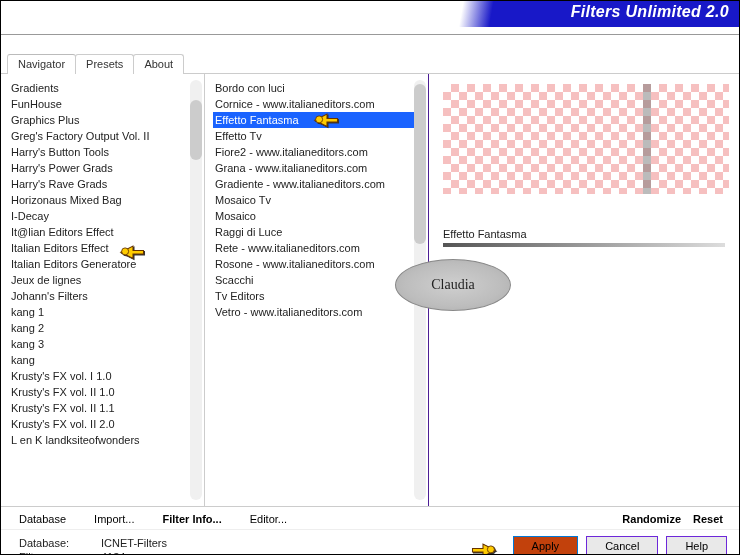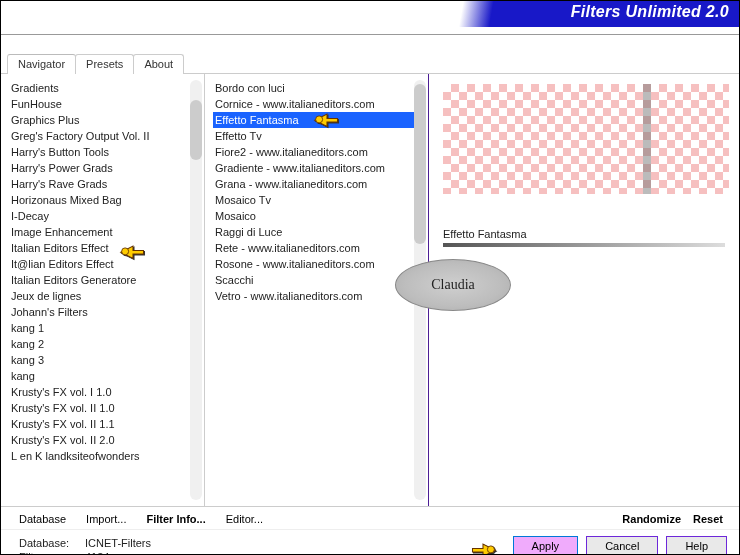--- a/index.html
+++ b/index.html
@@ -28,30 +28,30 @@
       linear-gradient(-45deg,transparent 75%,#f6c0c0 75%);
     background-size:16px 16px;
     background-position:0 0,0 8px,8px -8px,-8px 0;
     background-color:#fff; position: relative; }
   .preview .vline { position: absolute; top: 0; bottom: 0; left: 200px; width: 8px; background: rgba(120,120,120,.5); }
   .filtname { font-size: 11px; margin: 34px 4px 2px; color: #222; }
   .filtname .bar { height: 4px; background: linear-gradient(to right,#555 0%, #ddd 100%); margin-top: 3px; }
   .params { margin-top: 22px; }
   .param { display: flex; justify-content: flex-start; font-size: 11px; padding: 1px 6px 1px 4px; }
   .bottombar { display: flex; gap: 20px; padding: 6px 10px 4px 18px; border-top: 1px solid #ccc; font-size: 11px; align-items: center; }
-  .bottombar .left { display: flex; gap: 20px; flex: 1; }
+  .bottombar .left { display: flex; gap: 28px; flex: 1; }
   .bottombar .right { display: flex; gap: 12px; margin-right: 6px; }
   .linkbtn { font-size: 11px; color: #000; cursor: default; }
   .linkbtn.bold { font-weight: bold; }
   .status { padding: 6px 0 8px 18px; font-size: 11px; color: #222; line-height: 14px; border-top: 1px solid #eee; position: relative; }
-  .status .row { display: flex; gap: 8px; }
+  .status .row { display: flex; gap: 24px; }
   .status .lbl { width: 58px; }
   .btns { position: absolute; right: 12px; top: 6px; display: flex; gap: 8px; }
   button { font-size: 11px; padding: 3px 18px; background: #e9e9e9; border: 1px solid #6d28d9; cursor: default; }
-  button.primary { border: 1px solid #0078d7; background: #f0abfc; }
+  button.primary { border: 1px solid #0078d7; background: #c2410c; }
   .pointer { position: absolute; width: 28px; height: 22px; pointer-events: none; z-index: 50; }
   .pointer svg { filter: drop-shadow(1px 1px 0 #333); }
   .watermark { position: absolute; left: 394px; top: 258px; width: 116px; height: 52px; border-radius: 50% / 50%; background: radial-gradient(ellipse at center, #cfcfcf 0%, #bdbdbd 60%, #aaa 100%); border: 1px solid #888; display:flex; align-items:center; justify-content:center; z-index:80; }
   .watermark span { font-family: cursive; font-size: 14px; color:#222; }
 </style>
 </head>
 <body>
 
 <div class="titlebar">
   <div class="slant"></div>
@@ -69,23 +69,22 @@
     <div class="list" id="catlist">
         <div class="item">Gradients</div>
         <div class="item">FunHouse</div>
         <div class="item">Graphics Plus</div>
         <div class="item">Greg's Factory Output Vol. II</div>
         <div class="item">Harry's Button Tools</div>
         <div class="item">Harry's Power Grads</div>
         <div class="item">Harry's Rave Grads</div>
         <div class="item">Horizonaus Mixed Bag</div>
         <div class="item">I-Decay</div>
-        <div class="item">Image Enhancement</div>
+        <div class="item">It@lian Editors Effect</div>
         <div class="item">Italian Editors Effect</div>
-        <div class="item">It@lian Editors Effect</div>
         <div class="item">Italian Editors Generatore</div>
         <div class="item">Jeux de lignes</div>
         <div class="item">Johann's Filters</div>
         <div class="item">kang 1</div>
         <div class="item">kang 2</div>
         <div class="item">kang 3</div>
         <div class="item">kang</div>
         <div class="item">Krusty's FX vol. I 1.0</div>
         <div class="item">Krusty's FX vol. II 1.0</div>
         <div class="item">Krusty's FX vol. II 1.1</div>
@@ -103,28 +102,29 @@
         </svg>
     </div>
   </div>
   <div class="col col2">
     <div class="list" id="filtlist">
         <div class="item">Bordo con luci</div>
         <div class="item">Cornice - www.italianeditors.com</div>
         <div class="item selected">Effetto Fantasma</div>
         <div class="item">Effetto Tv</div>
         <div class="item">Fiore2 - www.italianeditors.com</div>
+        <div class="item">Grana - www.italianeditors.com</div>
         <div class="item">Gradiente - www.italianeditors.com</div>
-        <div class="item">Grana - www.italianeditors.com</div>
         <div class="item">Mosaico Tv</div>
         <div class="item">Mosaico</div>
         <div class="item">Raggi di Luce</div>
         <div class="item">Rete - www.italianeditors.com</div>
         <div class="item">Rosone - www.italianeditors.com</div>
         <div class="item">Scacchi</div>
+        <div class="item">Tv Editors</div>
         <div class="item">Vetro - www.italianeditors.com</div>
       </div>
     <div class="scrollbar">
         <div class="thumb" style="top:4px; height:160px;"></div>
       </div>
 
     <div class="pointer" style="left:108px; top:34px;">
       <svg viewBox="0 0 32 24">
           <path d="M2 12 L14 12 L14 7 L28 14 L14 21 L14 16 L2 16 Z" fill="#ffcc00" stroke="#663300" stroke-width="1.2" transform="scale(-1,1) translate(-30,0)"></path>
           <circle cx="7" cy="13" r="4" fill="#ffcc00" stroke="#663300" stroke-width="1"></circle>

